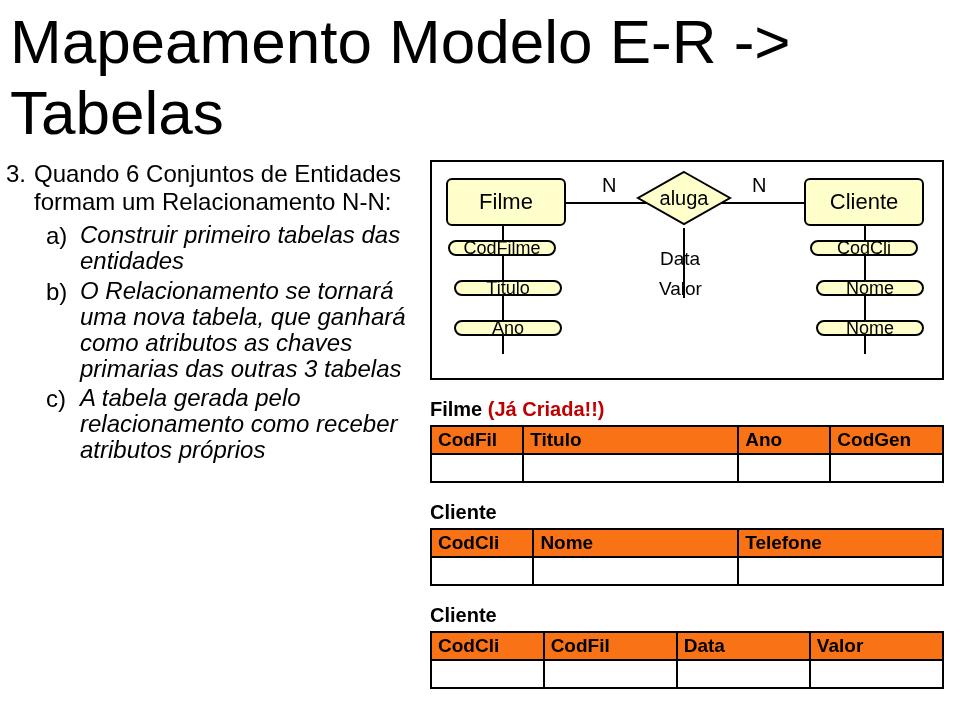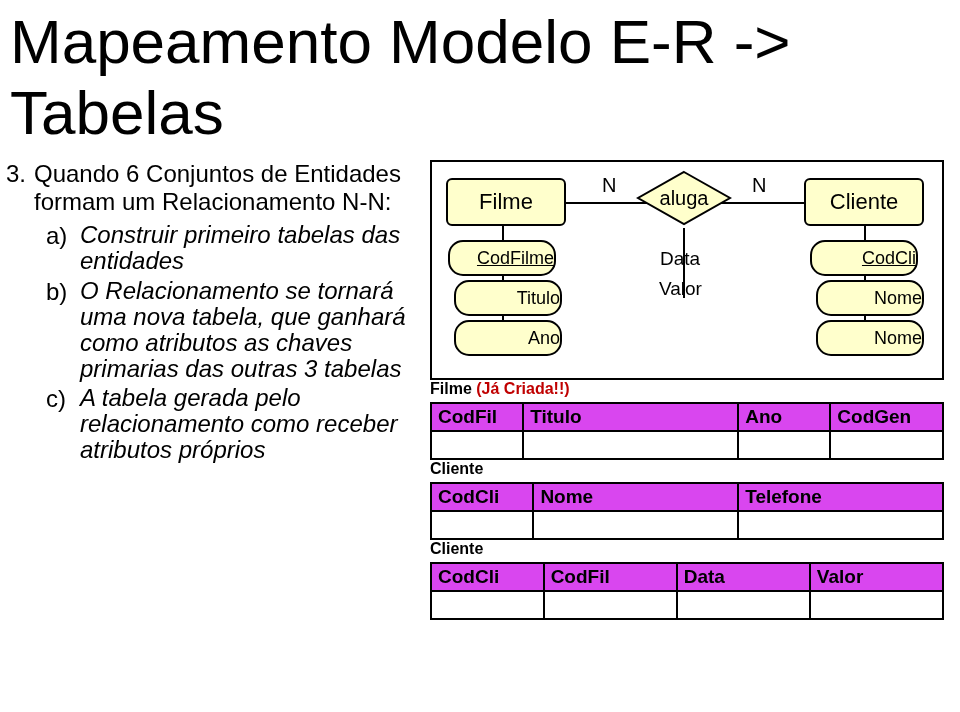--- a/index.html
+++ b/index.html
@@ -65,27 +65,27 @@
     border: 2px solid #000;
     border-radius: 6px;
     display: flex;
     align-items: center;
     justify-content: center;
     font-size: 22px;
   }
   .attr {
     position: absolute;
     width: 108px;
-    height: 36px;
+    height: 16px;
     background: #ffffcc;
     border: 2px solid #000;
     border-radius: 15px;
     display: flex;
     align-items: center;
-    justify-content: flex-end;
+    justify-content: center;
     font-size: 18px;
   }
   .diamond {
     position: absolute;
     width: 96px;
     height: 56px;
   }
   .diamond svg { position: absolute; inset: 0; }
   .diamond .dlabel {
     position: absolute;
@@ -102,39 +102,40 @@
   .cardlabel {
     position: absolute;
     font-size: 20px;
   }
   .line { position: absolute; background: #000; }
   .hl { height: 2px; }
   .vl { width: 2px; }
 
   
   .tabletitle {
-    font-size: 16px;
+    font-size: 20px;
     font-weight: bold;
+    margin-top: 18px;
     margin-bottom: 4px;
   }
   .tabletitle .red { color: #c00000; font-weight: bold; }
   table.dbtable {
     border-collapse: collapse;
     width: 100%;
     table-layout: fixed;
   }
   table.dbtable td, table.dbtable th {
     border: 2px solid #000;
     height: 28px;
     font-size: 19px;
     padding: 2px 6px;
     text-align: left;
   }
   table.dbtable th {
-    background: #d946ef;
+    background: #f97316;
     font-weight: bold;
   }
   .underline-key { text-decoration: underline; }
 </style>
 </head>
 <body>
 
 <div class="title">Mapeamento Modelo E-R -&gt; Tabelas</div>
 
 <div class="content">

